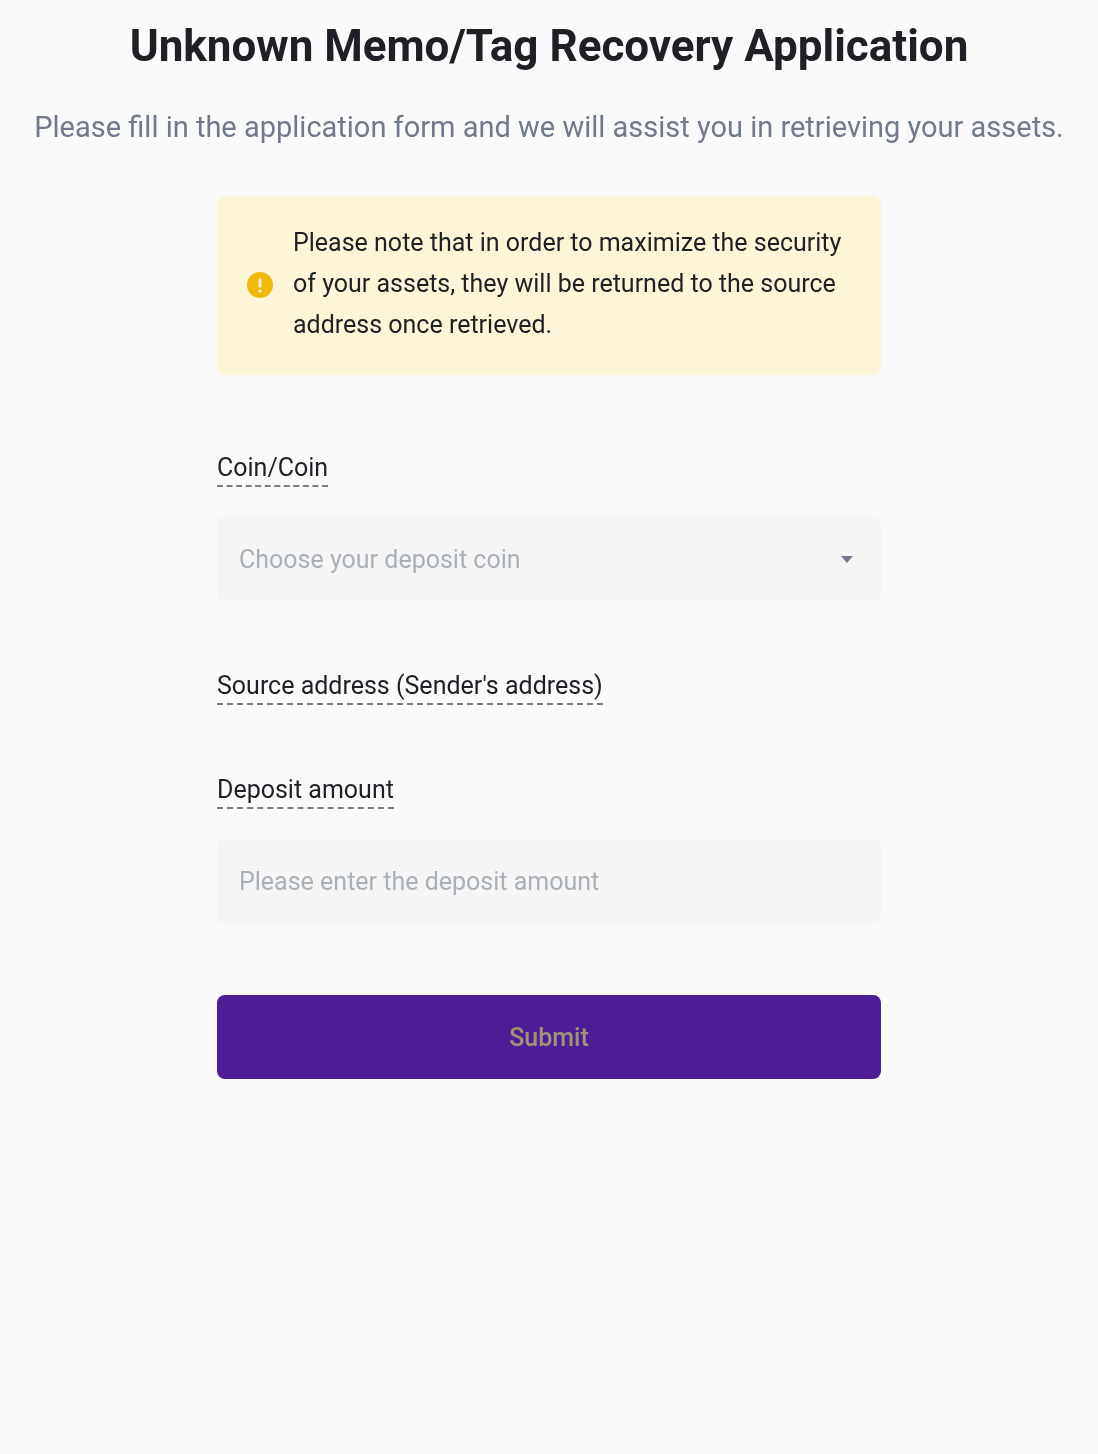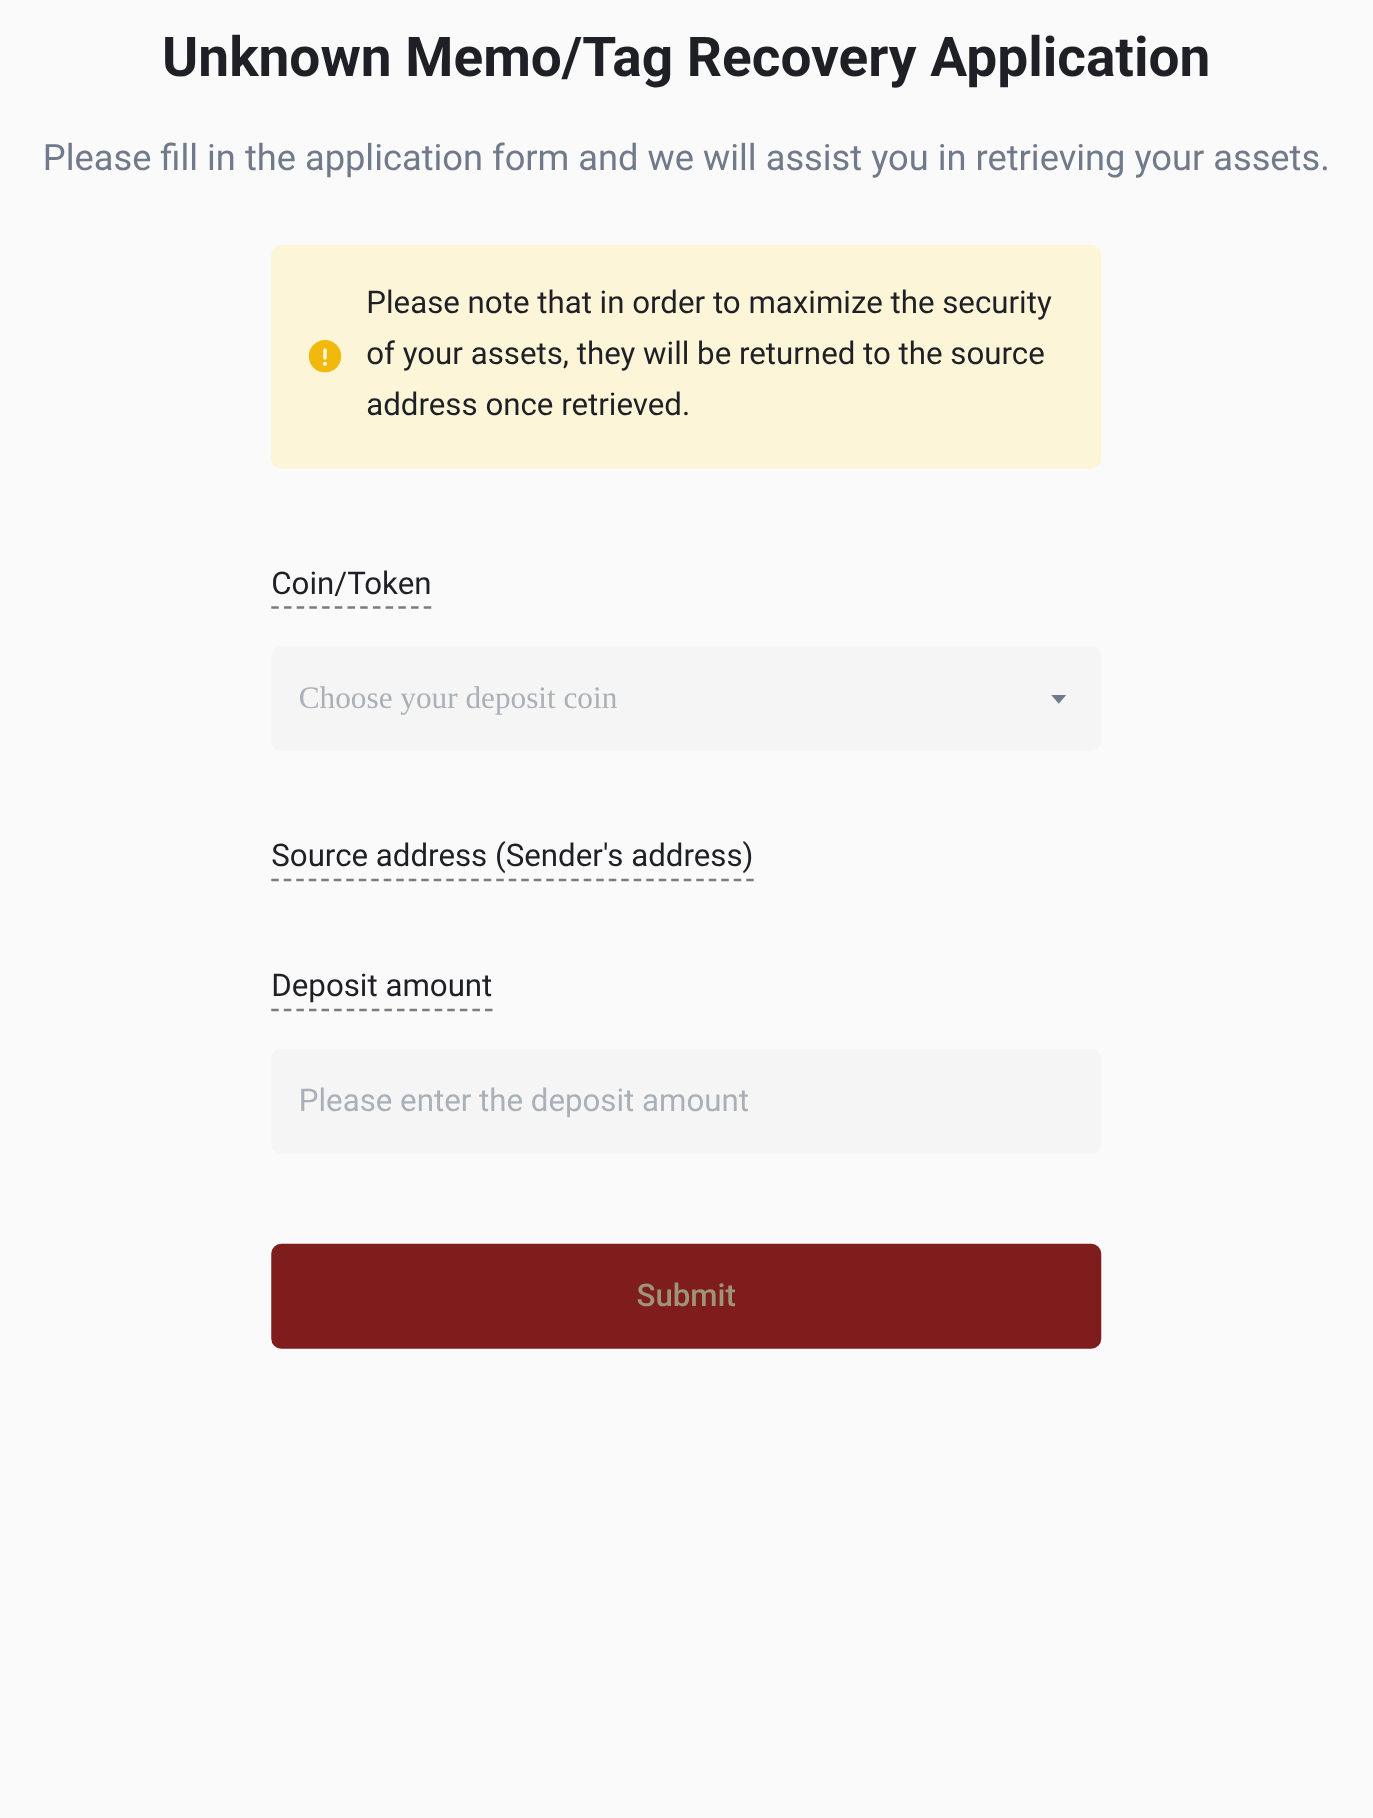--- a/index.html
+++ b/index.html
@@ -73,33 +73,33 @@
       color: #1e2026;
       font-family: inherit;
       outline: none;
       display: flex;
       align-items: center;
       justify-content: space-between;
     }
     .select-placeholder, .text-input::placeholder {
       color: #aab0b8;
     }
-    .select-placeholder { font-size: 25px; font-family: Liberation Serif, serif; }
+    .select-placeholder { font-size: 25px; }
     .caret-down {
       width: 0;
       height: 0;
       border-left: 6px solid transparent;
       border-right: 6px solid transparent;
       border-top: 7px solid #707a8a;
       margin-right: 6px;
     }
     .submit-btn {
       width: 100%;
       height: 84px;
-      background: #7f1d1d;
+      background: #4c1d95;
       color: #9e9578;
       border: none;
       border-radius: 8px;
       font-size: 25px;
       font-weight: 500;
       font-family: inherit;
       cursor: pointer;
       margin-top: 72px;
     }
   </style>
@@ -117,21 +117,21 @@
         <svg viewBox="0 0 24 24" width="26" height="26" fill="#f0b90b">
           <circle cx="12" cy="12" r="12"></circle>
           <rect x="10.7" y="6" width="2.6" height="8.5" rx="1.3" fill="#fdf5d8"></rect>
           <circle cx="12" cy="17.6" r="1.55" fill="#fdf5d8"></circle>
         </svg>
       </span>
       <div class="notice-text">Please note that in order to maximize the security of your assets, they will be returned to the source address once retrieved.</div>
     </div>
 
     <div class="field-group">
-      <span class="field-label">Coin/Token</span>
+      <span class="field-label">Coin/Coin</span>
       <div class="select-box">
         <span class="select-placeholder">Choose your deposit coin</span>
         <span class="caret-down"></span>
       </div>
     </div>
 
     <div class="field-group tight">
       <span class="field-label">Source address (Sender's address)</span>
     </div>
 

